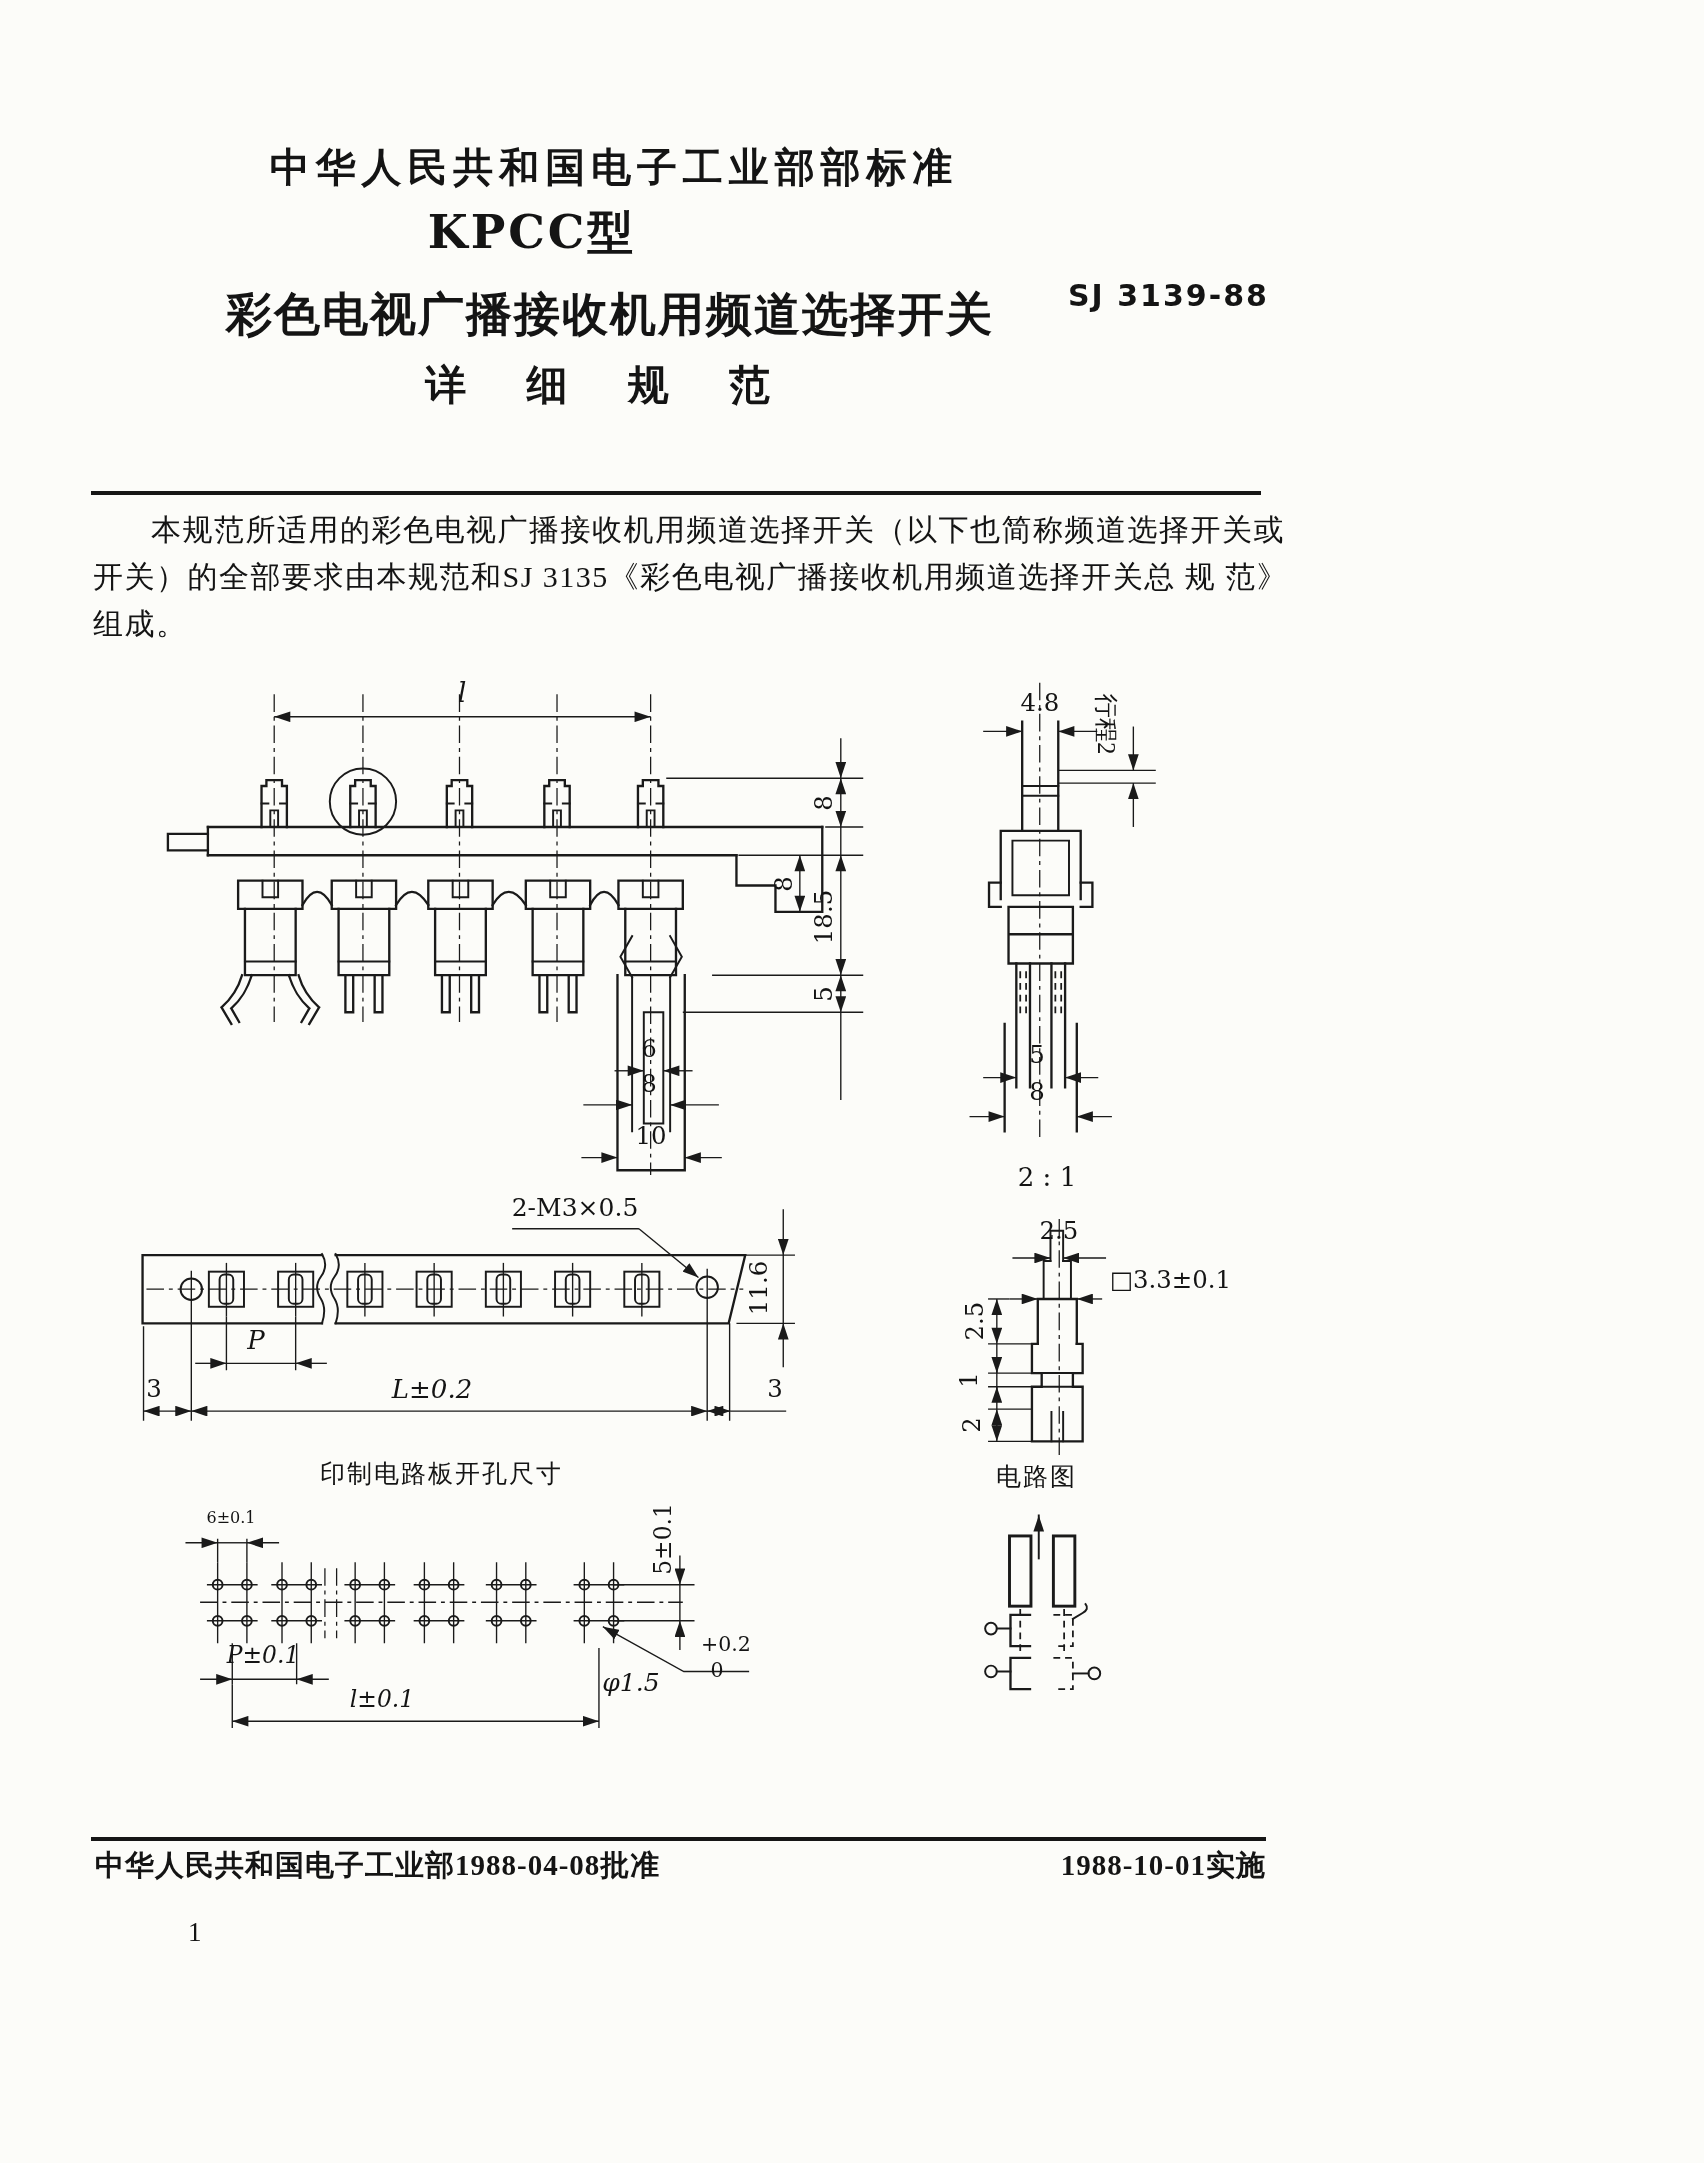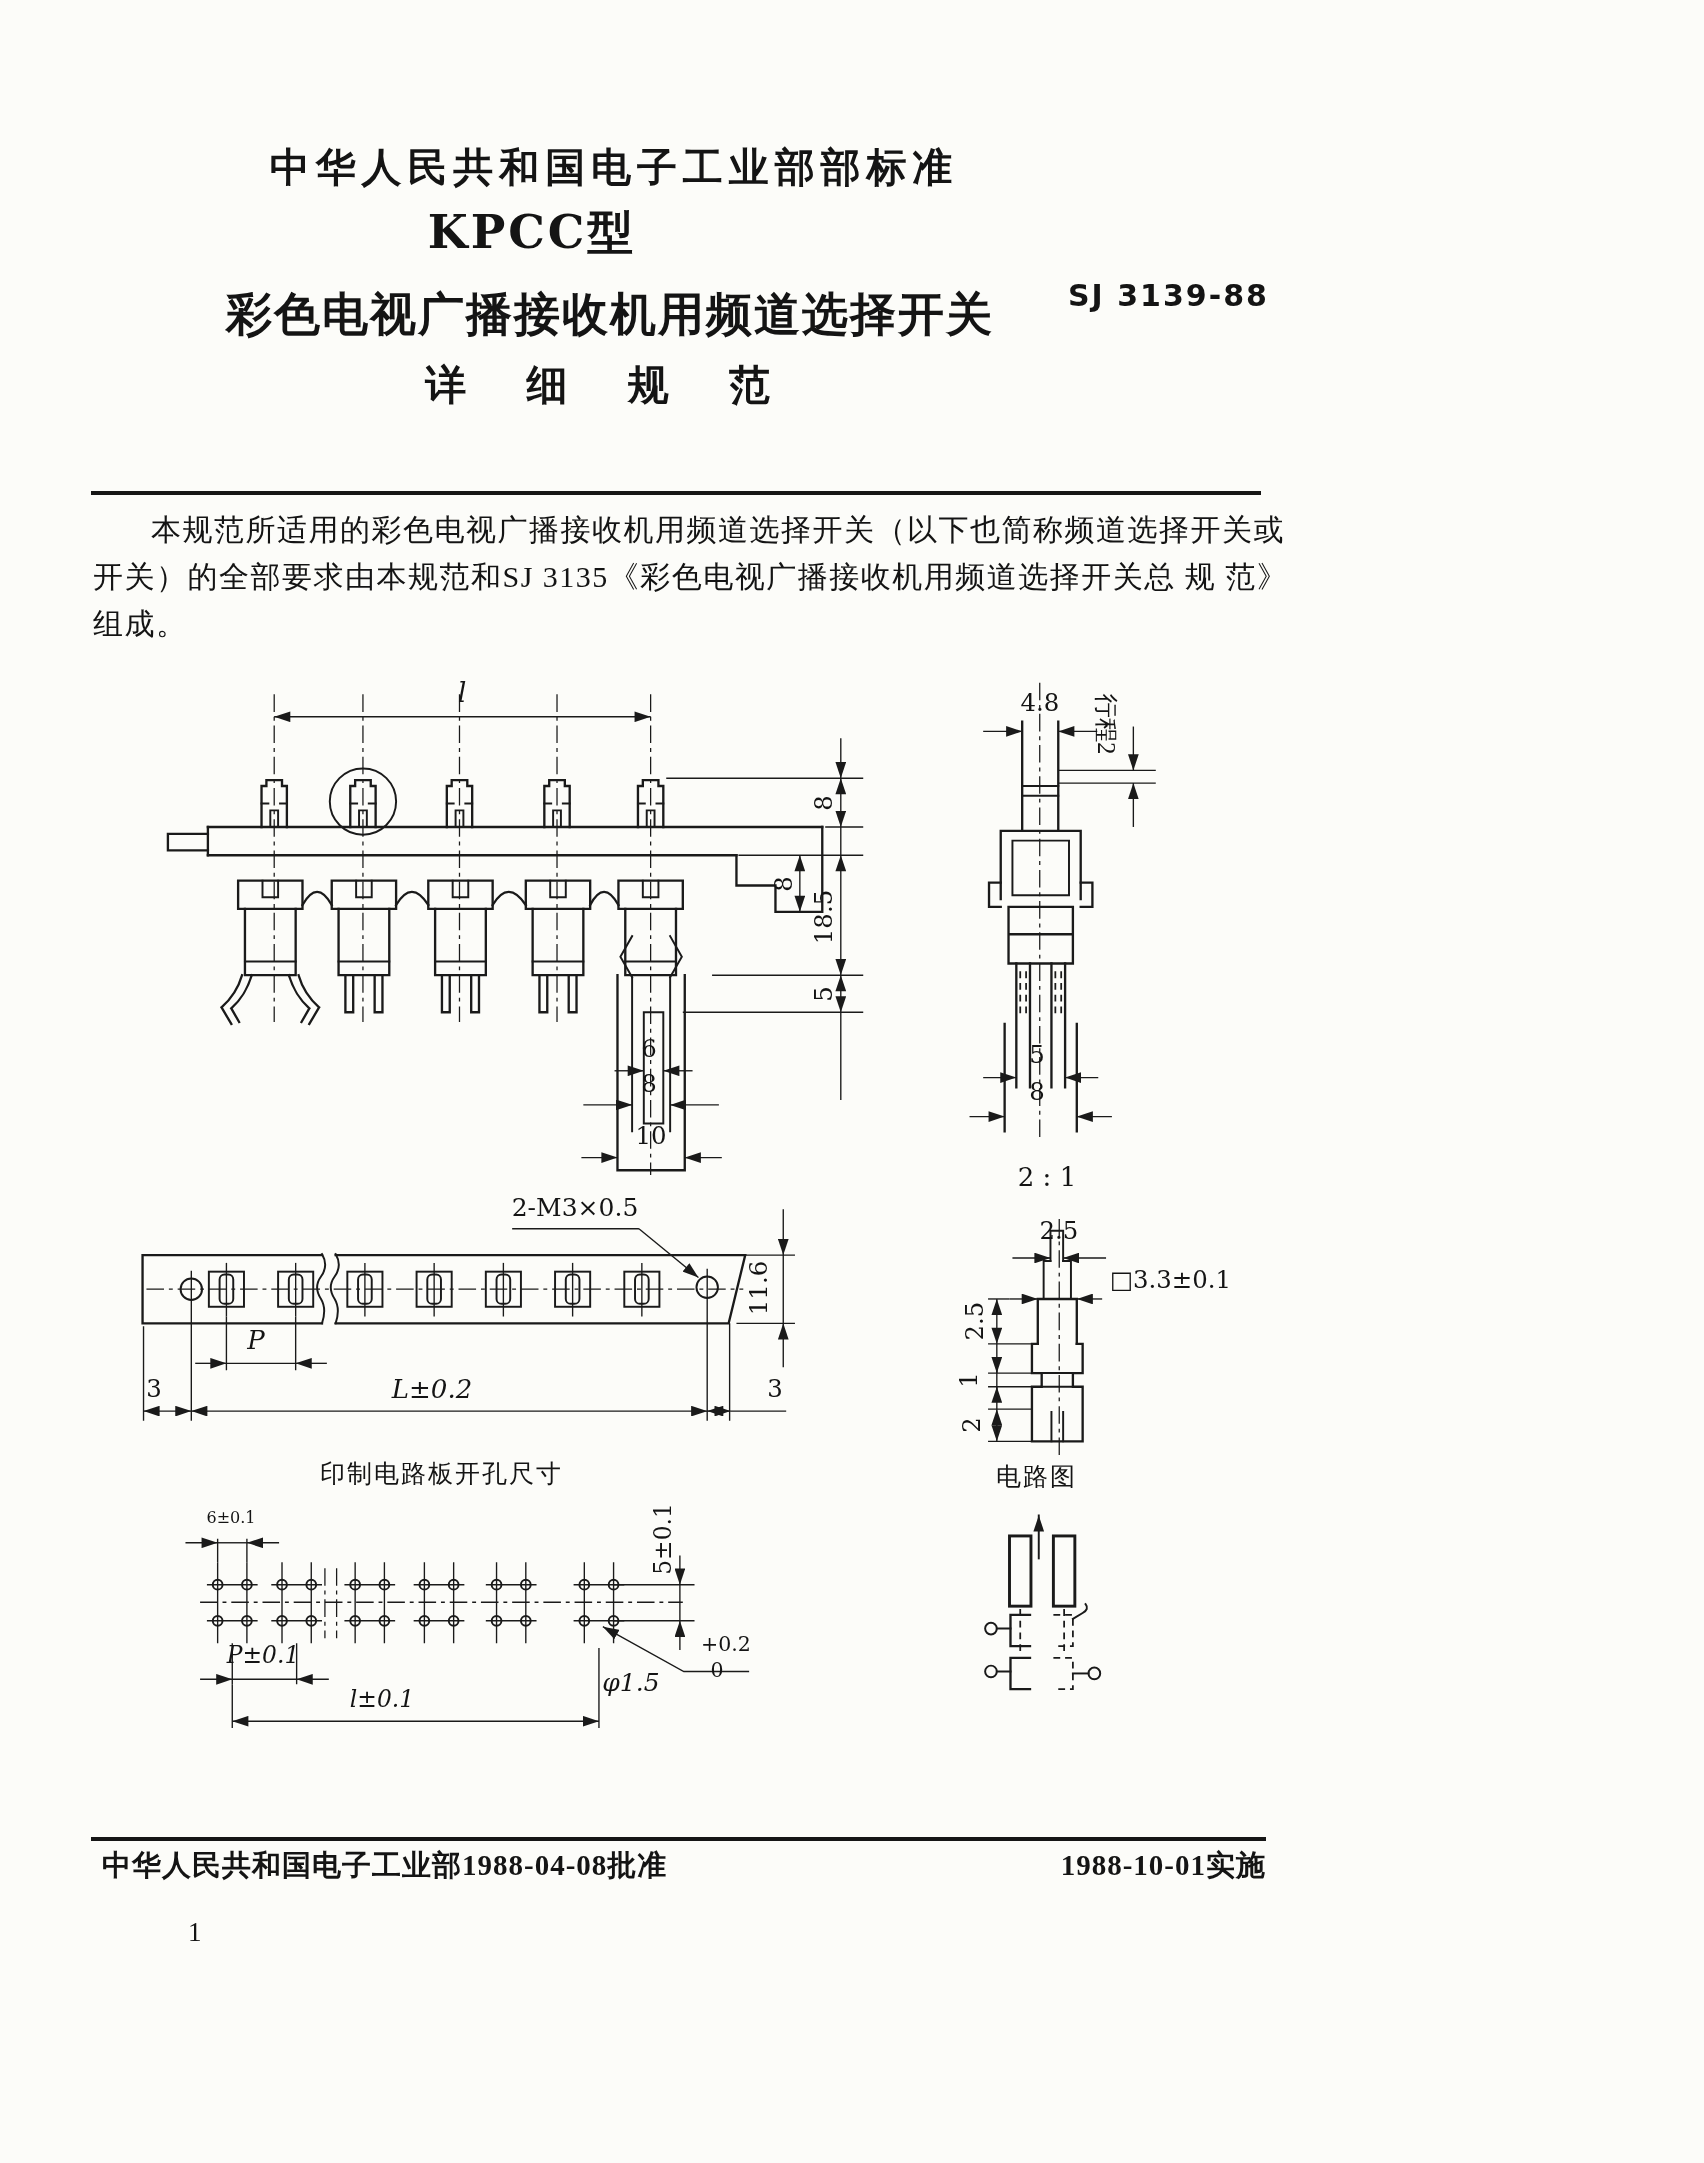--- a/index.html
+++ b/index.html
@@ -317,18 +317,18 @@
   <div class="t ctr dim it" style="left:263px;top:1656px;font-size:23.4px;">P±0.1</div>
   <div class="t ctr dim it" style="left:382px;top:1700px;font-size:23.4px;">l±0.1</div>
   <div class="t rot dim" style="left:664px;top:1539px;font-size:23.4px;">5±0.1</div>
   <div class="t ctr dim it" style="left:631px;top:1658px;font-size:25px;margin-top:24px;">φ1.5</div>
   <div class="t ctr dim sm" style="left:726px;top:1644px;">+0.2</div>
   <div class="t ctr dim sm" style="left:717px;top:1670px;">0</div>
 
   <div class="t lab" style="left:996px;top:1464px;">电路图</div>
 
   <div class="rule" style="left:91px;top:1837px;width:1175px;"></div>
-  <div class="t foot" style="left:95px;top:1851px;margin-left:7px;">中华人民共和国电子工业部1988-04-08批准</div>
+  <div class="t foot" style="left:95px;top:1851px;">中华人民共和国电子工业部1988-04-08批准</div>
   <div class="t foot" style="right:439px;top:1851px;">1988-10-01实施</div>
   <div class="t pgnum" style="left:188px;top:1919px;">1</div>
 
 </div>
 
 
 </body></html>

